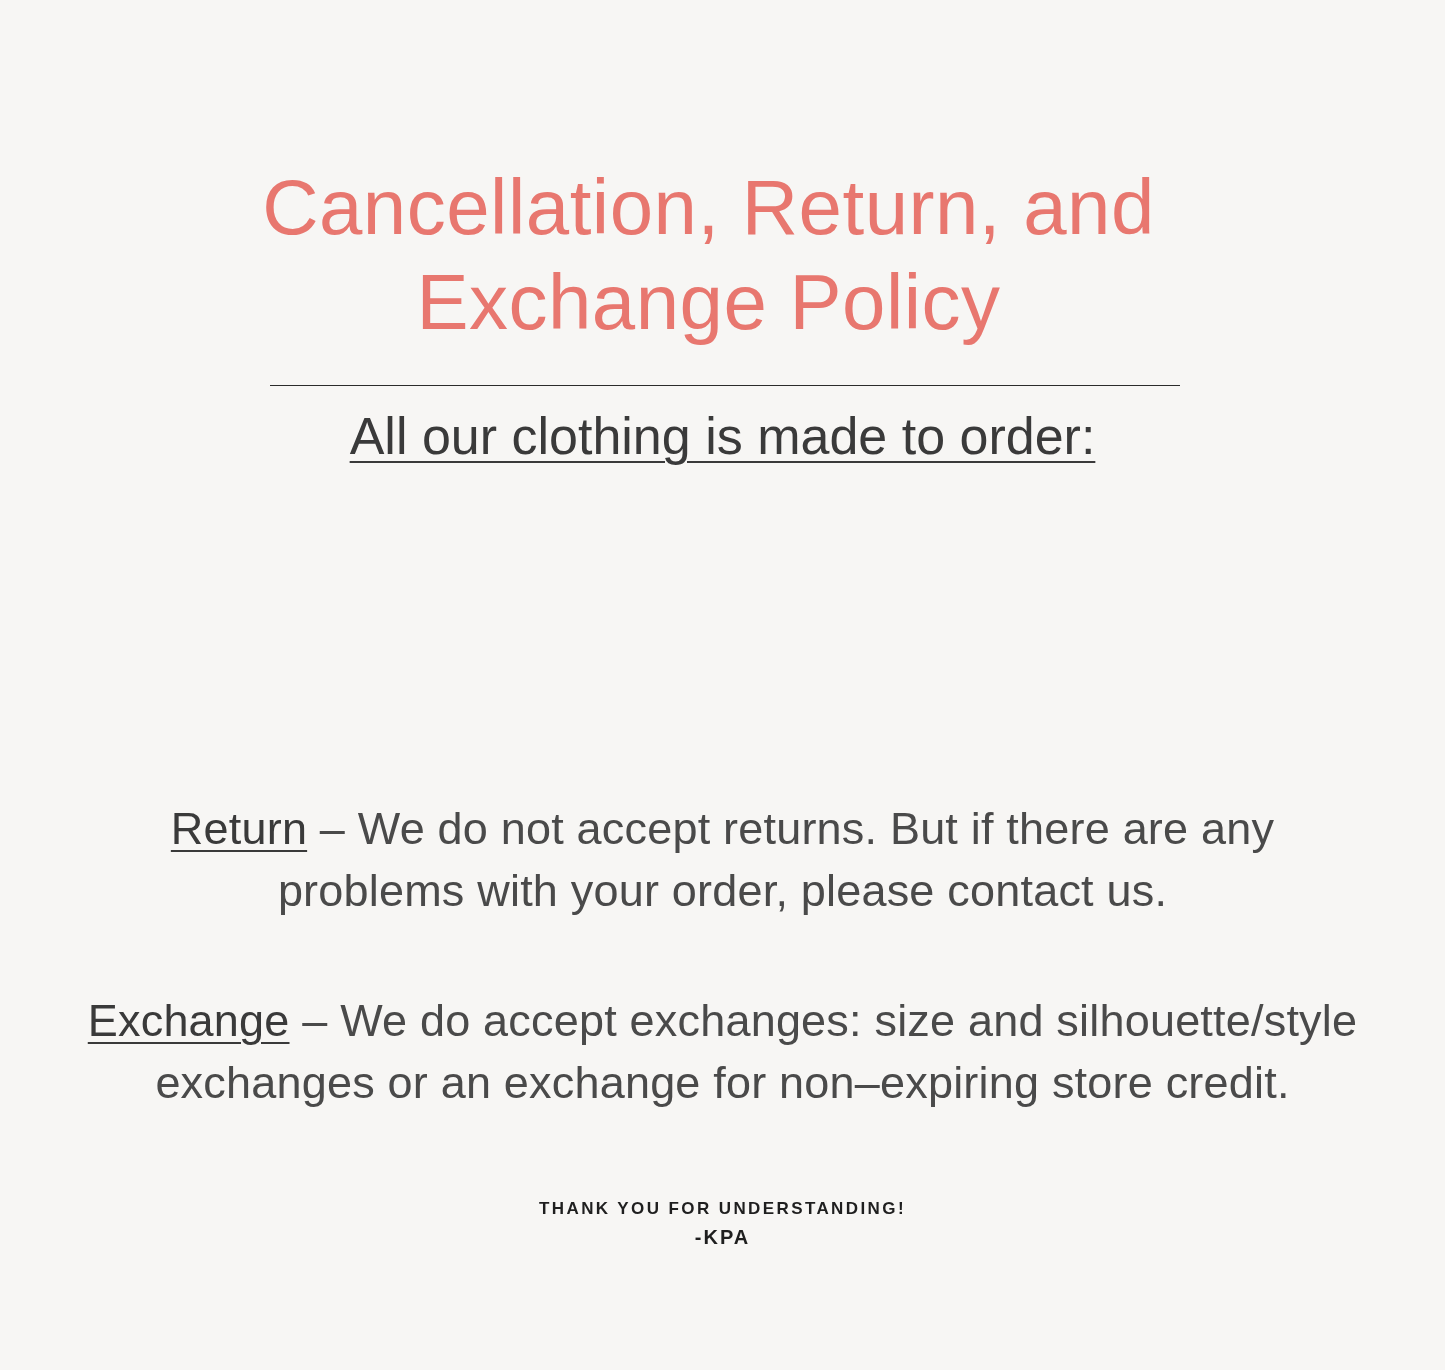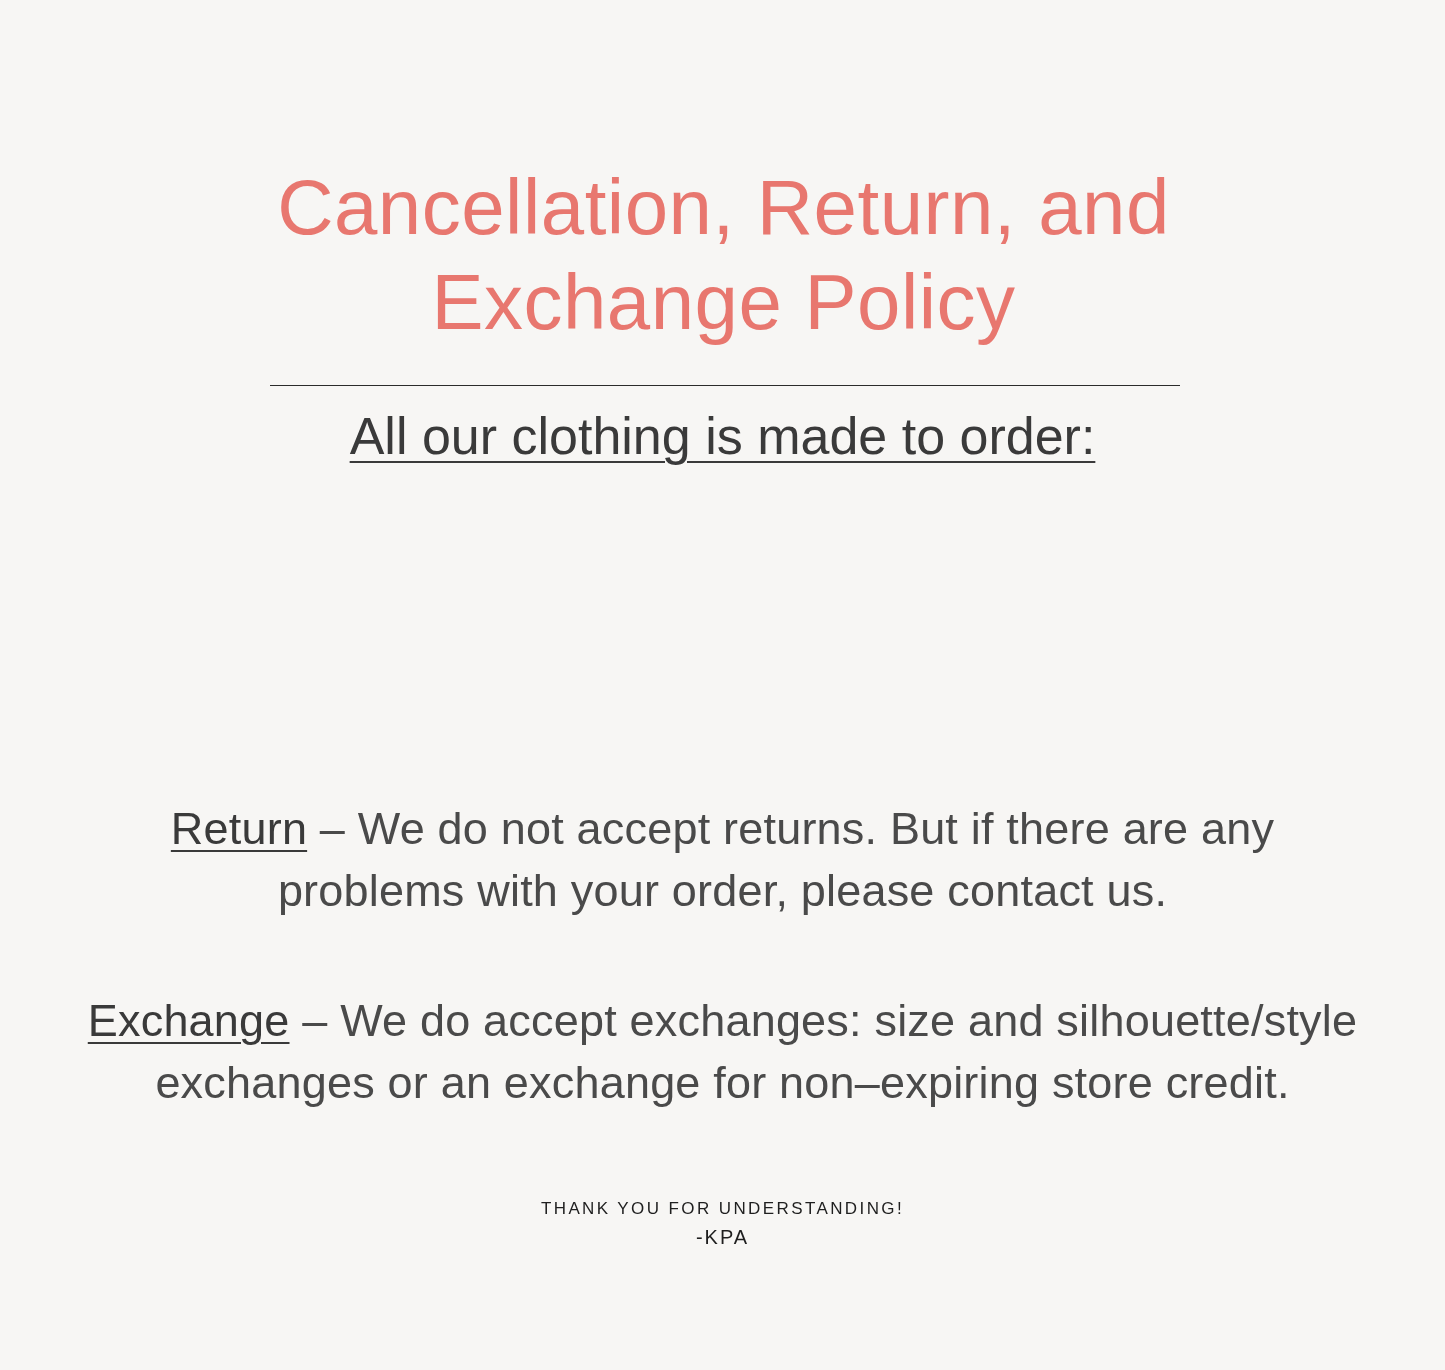--- a/index.html
+++ b/index.html
@@ -16,21 +16,21 @@
   .page {
     position: relative;
     width: 1445px;
     height: 1370px;
     background: #f7f6f4;
     box-sizing: border-box;
   }
   .title {
     position: absolute;
     top: 160px;
-    left: 111px;
+    left: 96px;
     width: 1225px;
     text-align: center;
     color: #e8776f;
     font-family: "Liberation Sans", sans-serif;
     font-weight: 300;
     font-size: 78px;
     line-height: 1.22;
     letter-spacing: 0.5px;
   }
   .rule {
@@ -78,21 +78,21 @@
   #block-return { top: 798px; }
   #block-exchange { top: 990px; }
   .footer {
     position: absolute;
     top: 1196px;
     left: 110px;
     width: 1225px;
     text-align: center;
     color: #1f1f1f;
     font-size: 17px;
-    font-weight: normal;
+    font-weight: bold;
     letter-spacing: 2.4px;
     line-height: 1.55;
   }
   .footer .sig {
     display: block;
     letter-spacing: 2px;
     font-size: 20px;
   }
 </style>
 </head>

